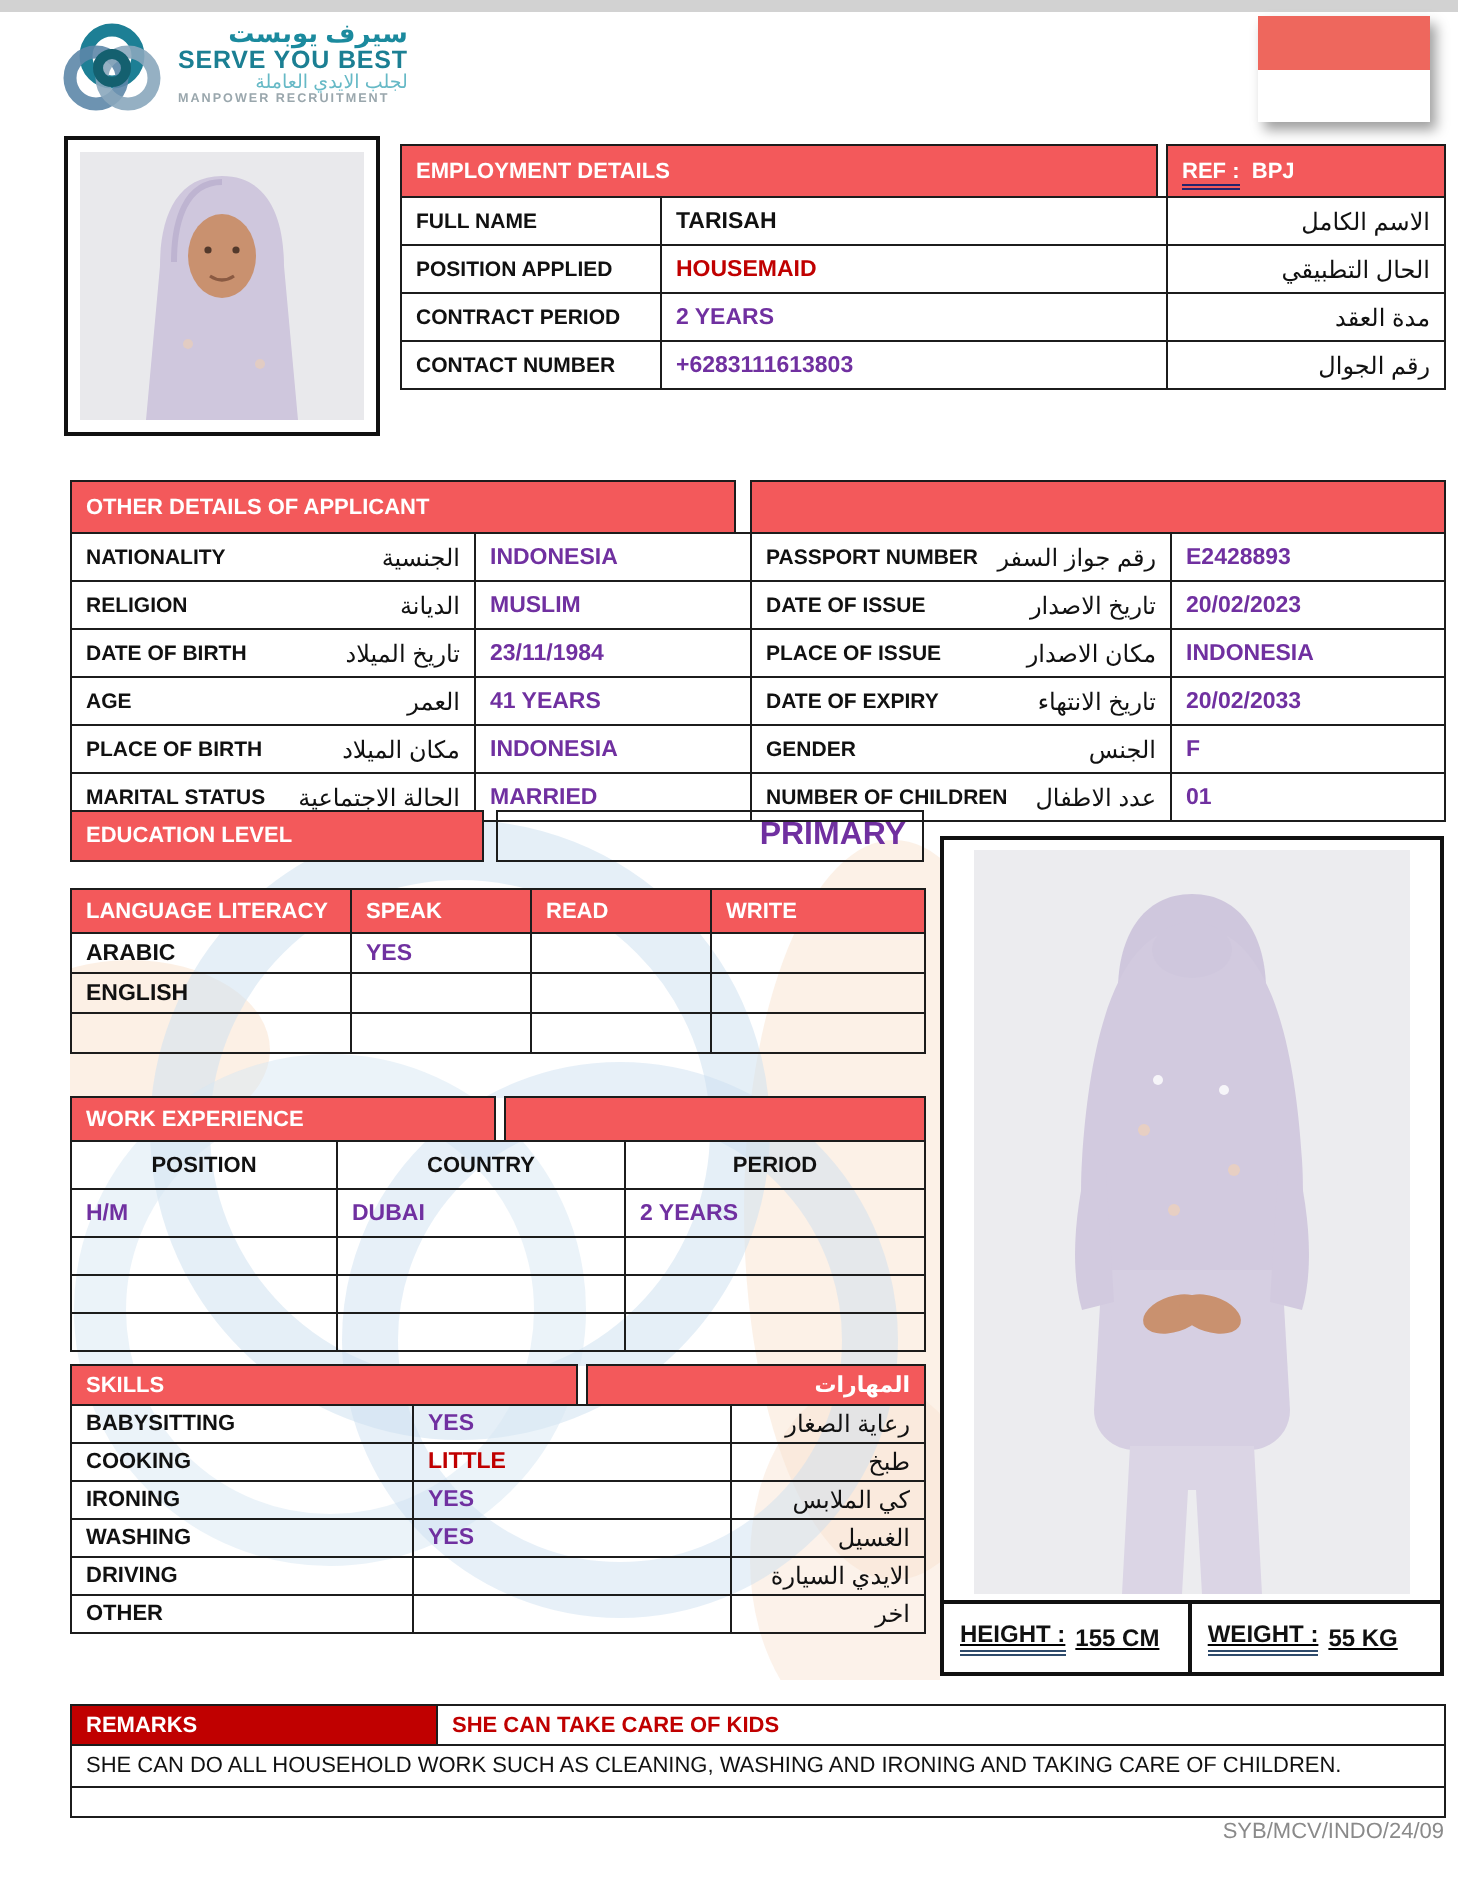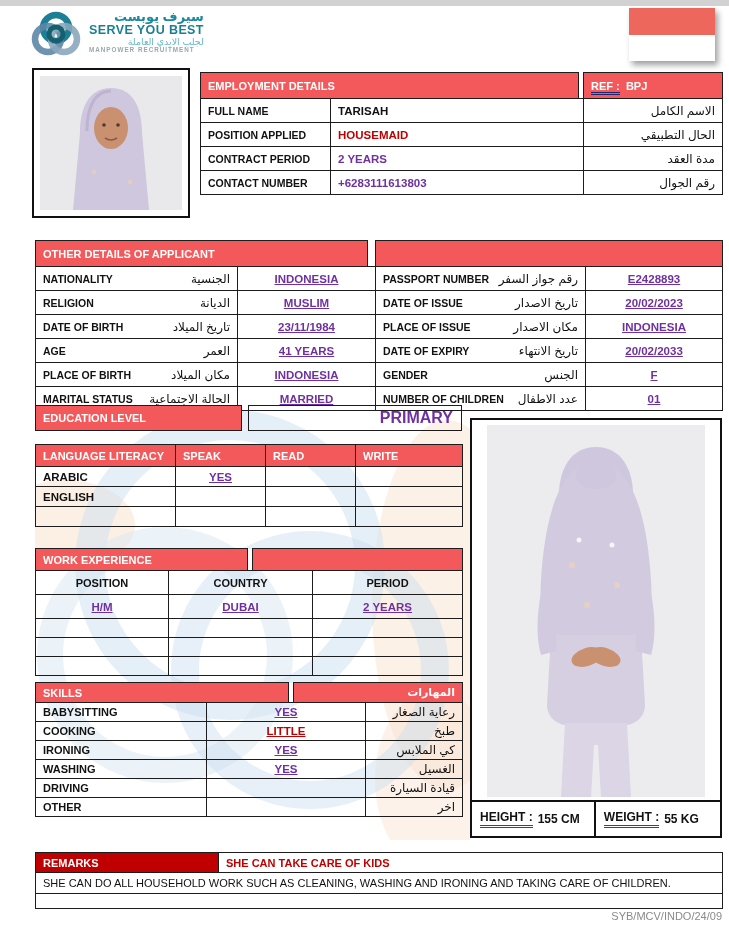--- a/index.html
+++ b/index.html
@@ -16,41 +16,41 @@
   .logo-en-tag   { color:#9aa7ad; font-size:6.3px; letter-spacing:1px; font-weight:700; }
 
   
   .flag { position:absolute; left:629px; top:8px; width:86px; height:53px; box-shadow:3px 4px 6px rgba(0,0,0,.38); z-index:2; }
   .flag .half { width:100%; height:50%; }
 
   
   .photo-sm { position:absolute; left:32px; top:68px; width:158px; height:150px; background:#fff; border:2px solid #111; padding:6px; z-index:2; }
   .photo-lg { position:absolute; left:470px; top:418px; width:252px; height:420px; background:#fff; border:2px solid #111; z-index:2; }
   .photo-lg-inner { position:absolute; left:15px; top:5px; width:218px; height:372px; }
-  .bio-row { position:absolute; left:0; bottom:0; width:100%; height:36px; border-top:2px solid #111; display:flex; background:#fff; }
+  .bio-row { position:absolute; left:0; bottom:0; width:100%; height:36px; border-top:2px solid #111; display:flex; background:#fff;text-decoration:underline; }
   .bio-cell { flex:1; display:flex; align-items:center; padding-left:8px; font-size:12px; font-weight:700; color:#111; gap:5px; white-space:nowrap; }
   .bio-cell + .bio-cell { border-left:2px solid #111; flex:1.02; }
   .dbl-u { border-bottom:3px double #2e4a6b; padding-bottom:1px; }
 
   
   .watermark { position:absolute; left:35px; top:390px; z-index:0; }
 
   
   table { border-collapse:collapse; table-layout:fixed; position:absolute; z-index:1; }
   td { border:1.5px solid #1c1c1c; font-size:11px; color:#111; padding:0 7px; overflow:hidden; white-space:nowrap; vertical-align:middle; }
   td.gap { border:none; background:#fff; padding:0; }
   .red { background:#f3595b; color:#fff; font-weight:700; font-size:11px; }
   .red-r { text-align:right; }
   .lbl { font-weight:700; font-size:10.5px; }
   .ar  { font-size:12px; text-align:right; }
   .val { font-weight:700; font-size:11.5px; }
   .v-purple { color:#7030a0; }
   .v-red { color:#c00000; }
   .v-black { color:#111; }
-  .center { text-align:center;text-decoration:underline; }
+  .center { text-align:left; }
   .colhdr { font-weight:700; font-size:11px; text-align:center; }
   .spread { display:flex; justify-content:space-between; align-items:center; width:100%; }
   .ref-u { border-bottom:3px double #23236b; padding-bottom:0; }
 
   .emp  { left:200px; top:72px;  width:522px; }
   .oth  { left:35px;  top:240px; width:687px; }
   .lang { left:35px;  top:444px; width:427px; }
   .work { left:35px;  top:536px; width:427px;margin-top:12px; }
   .skl  { left:35px;  top:682px; width:427px; }
   .rem  { left:35px;  top:852px; width:687px; }
@@ -378,21 +378,21 @@
       <td class="ar" dir="rtl">كي الملابس</td>
     </tr>
     <tr style="height:19px">
       <td class="lbl" style="font-size:11px">WASHING</td>
       <td colspan="3" class="val v-purple center">YES</td>
       <td class="ar" dir="rtl">الغسيل</td>
     </tr>
     <tr style="height:19px">
       <td class="lbl" style="font-size:11px">DRIVING</td>
       <td colspan="3" class="val v-purple center"></td>
-      <td class="ar" dir="rtl">قيادة السيارة</td>
+      <td class="ar" dir="rtl">الايدي السيارة</td>
     </tr>
     <tr style="height:19px">
       <td class="lbl" style="font-size:11px">OTHER</td>
       <td colspan="3" class="val v-purple center"></td>
       <td class="ar" dir="rtl">اخر</td>
     </tr>
   </tbody>
     </table>
 
   <div class="photo-lg">

